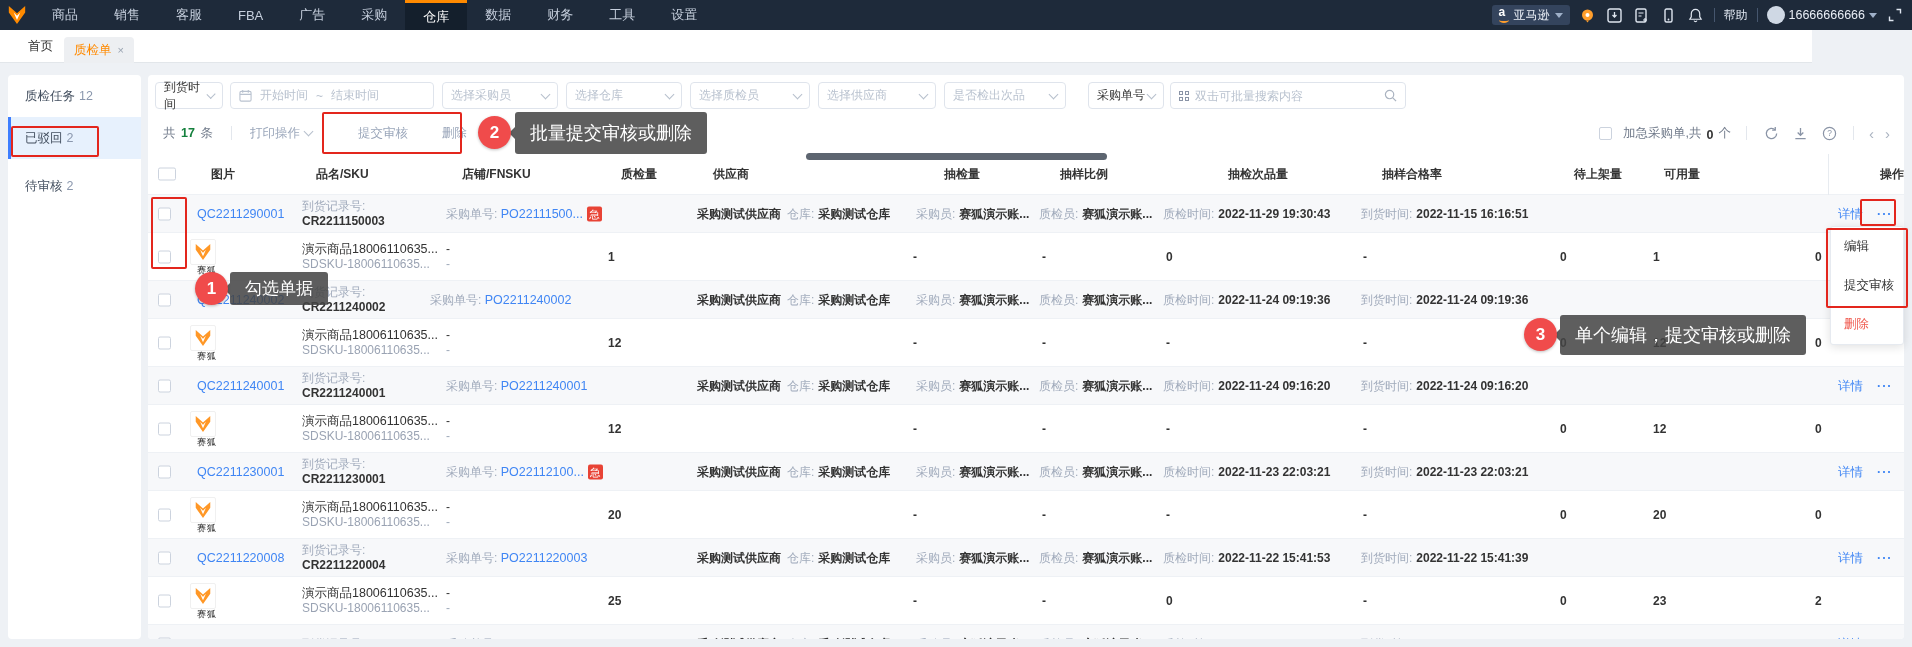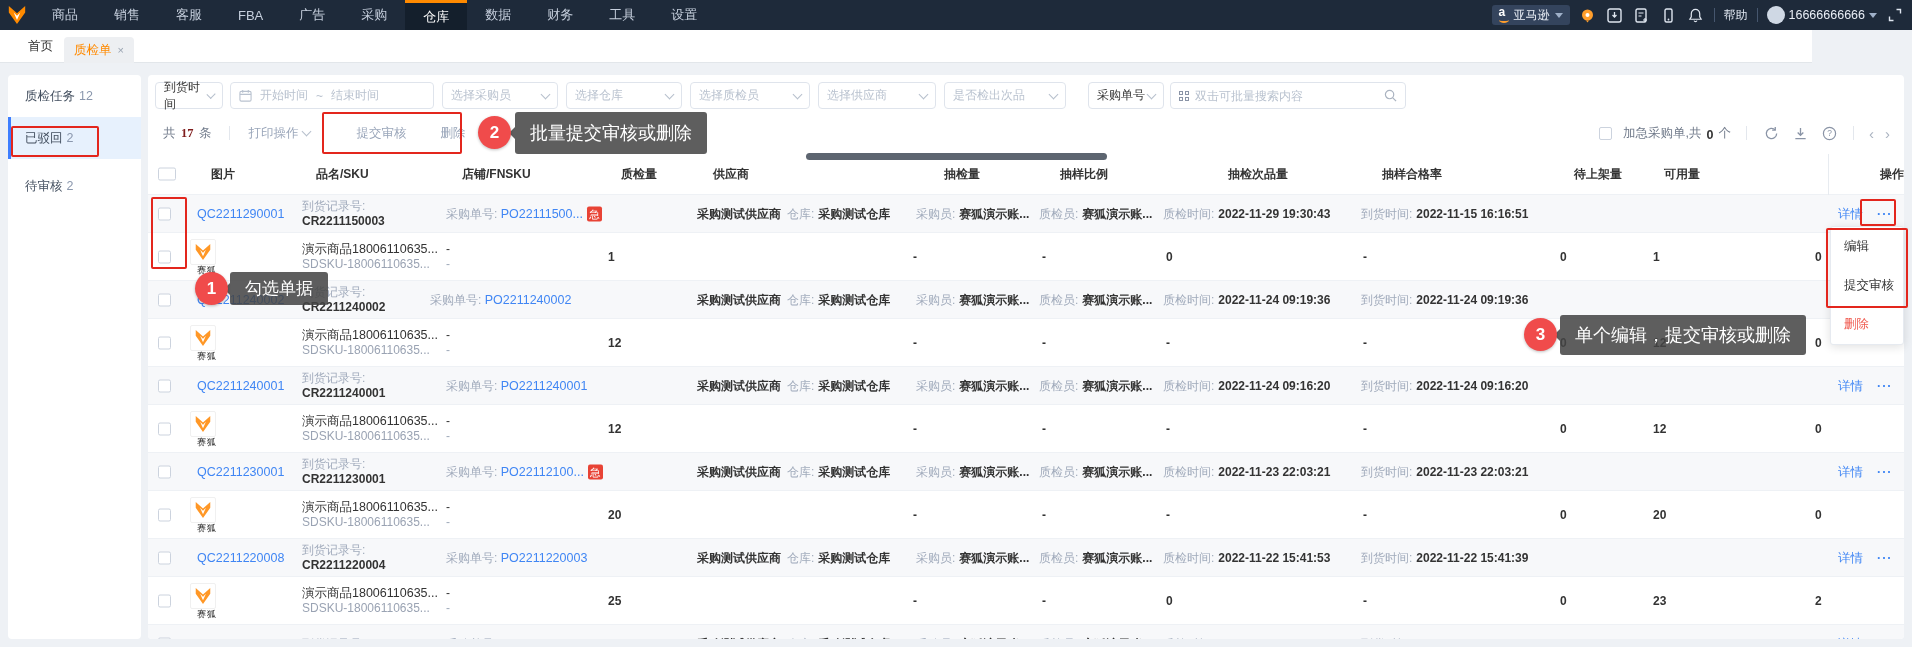--- a/index.html
+++ b/index.html
@@ -51,21 +51,21 @@
   .f-date span { color:#b9c2cf; font-size:12px; }
   .f-search { position:absolute; top:7px; left:1022px; width:236px; height:27px; border:1px solid #dfe4ec; border-radius:4px; display:flex; align-items:center; padding:0 8px; gap:6px; background:#fff; }
   .f-search input { border:none; outline:none; flex:1; font-size:12px; color:#333; font-family:inherit; }
   .f-search input::placeholder { color:#b9c2cf; }
   .grid-ic { display:grid; grid-template-columns:4px 4px; grid-template-rows:4px 4px; gap:2px; }
   .grid-ic i { border:1px solid #8a94a6; display:block; }
 
   
   .toolbar { position:absolute; left:0; top:37px; width:100%; height:42px; display:flex; align-items:center; padding-left:15px; font-size:12.5px; }
   .tb-total { color:#707a8a; }
-  .tb-total b { color:#7f1d1d; font-weight:700; padding:0 2px;font-family:Liberation Serif, serif; }
+  .tb-total b { color:#15803d; font-weight:700; padding:0 2px; }
   .tb-sep { width:1px; height:14px; background:#e3e7ed; margin:0 18px; }
   .tb-link { color:#9aa6ba; cursor:pointer; display:flex; align-items:center; gap:5px; }
   .tb-gap { width:46px; }
   .tb-gap2 { width:34px; }
   .tb-right { position:absolute; right:14px; top:0; height:42px; display:flex; align-items:center; gap:11px; color:#8a94a6; }
   .cbx { width:13px; height:13px; border:1px solid #ccd3de; border-radius:2px; background:#fff; display:inline-block; cursor:pointer; }
   .tb-urgent { color:#707a8a; display:flex; align-items:flex-end; gap:5px; }
   .tb-urgent b { color:#333; }
   .pg { font-size:15px; color:#aab3c0; cursor:pointer; line-height:1; }
 

